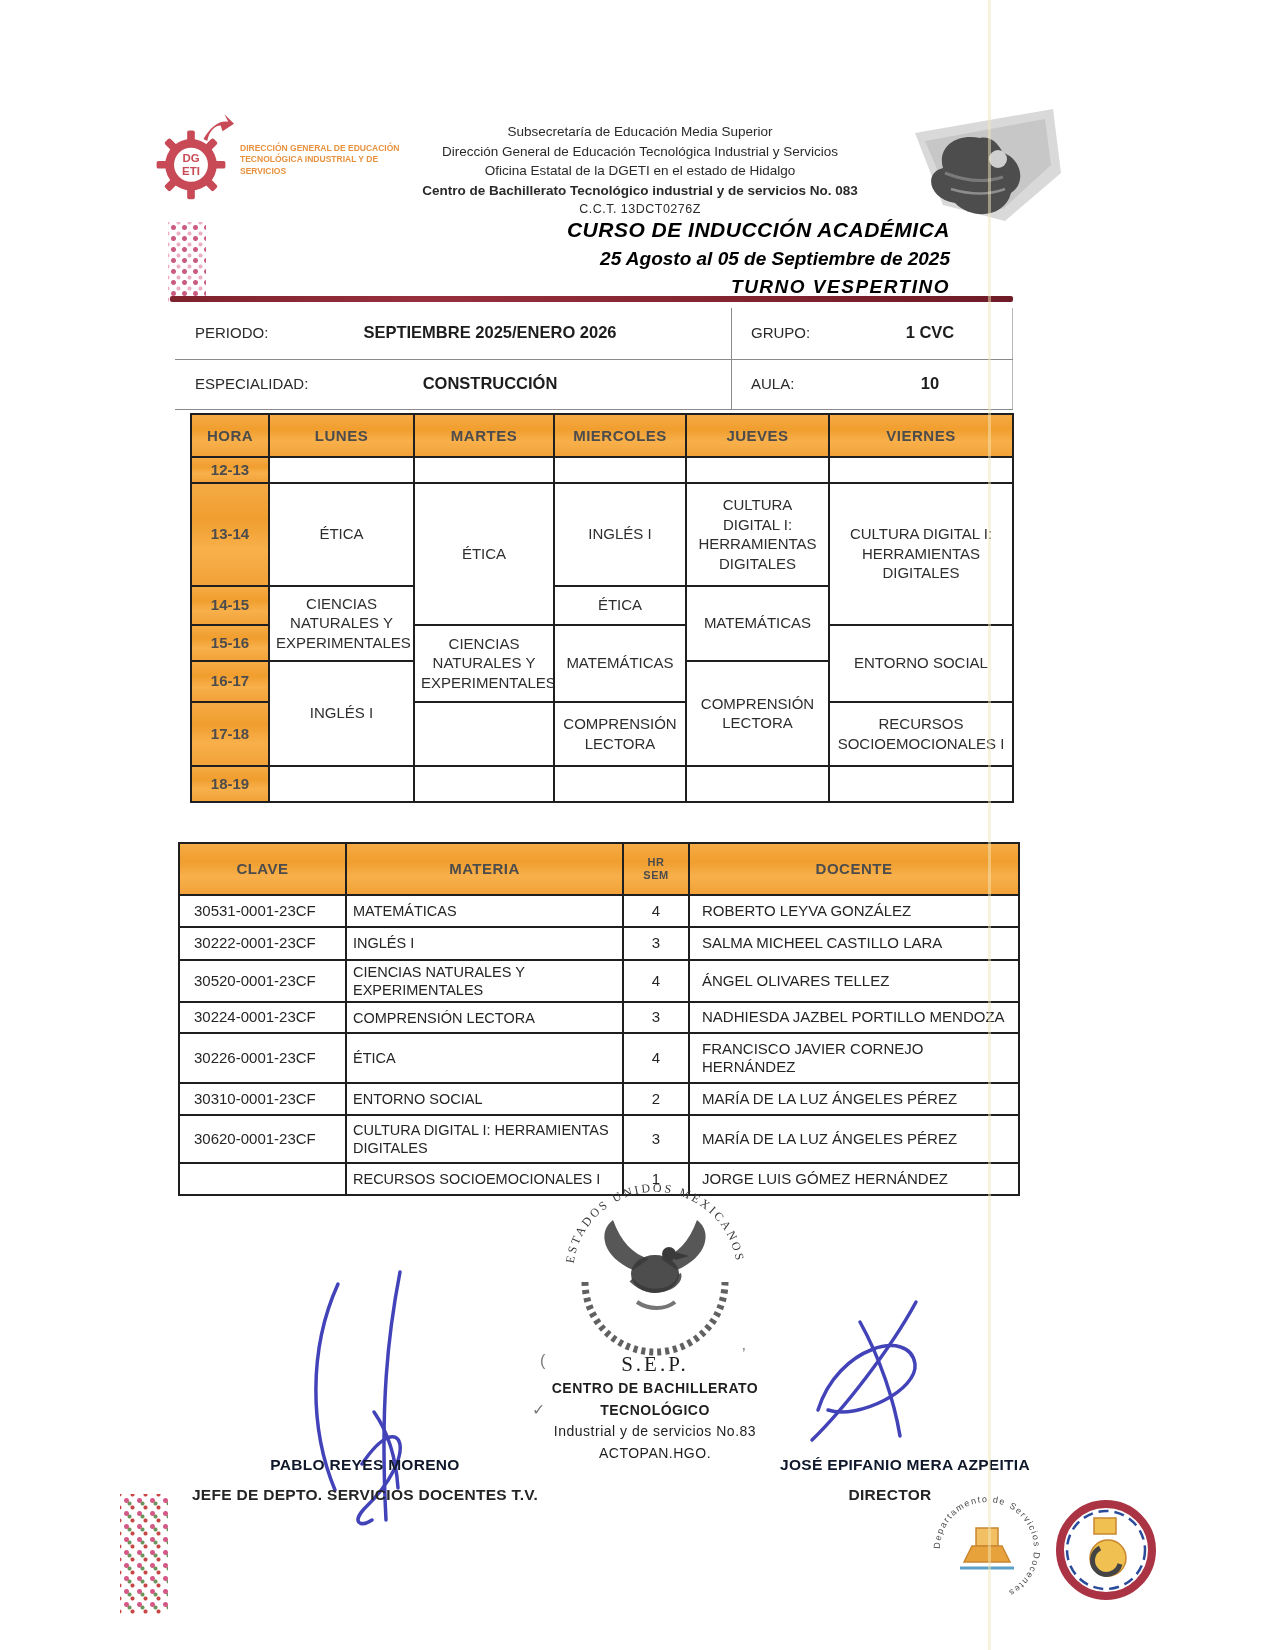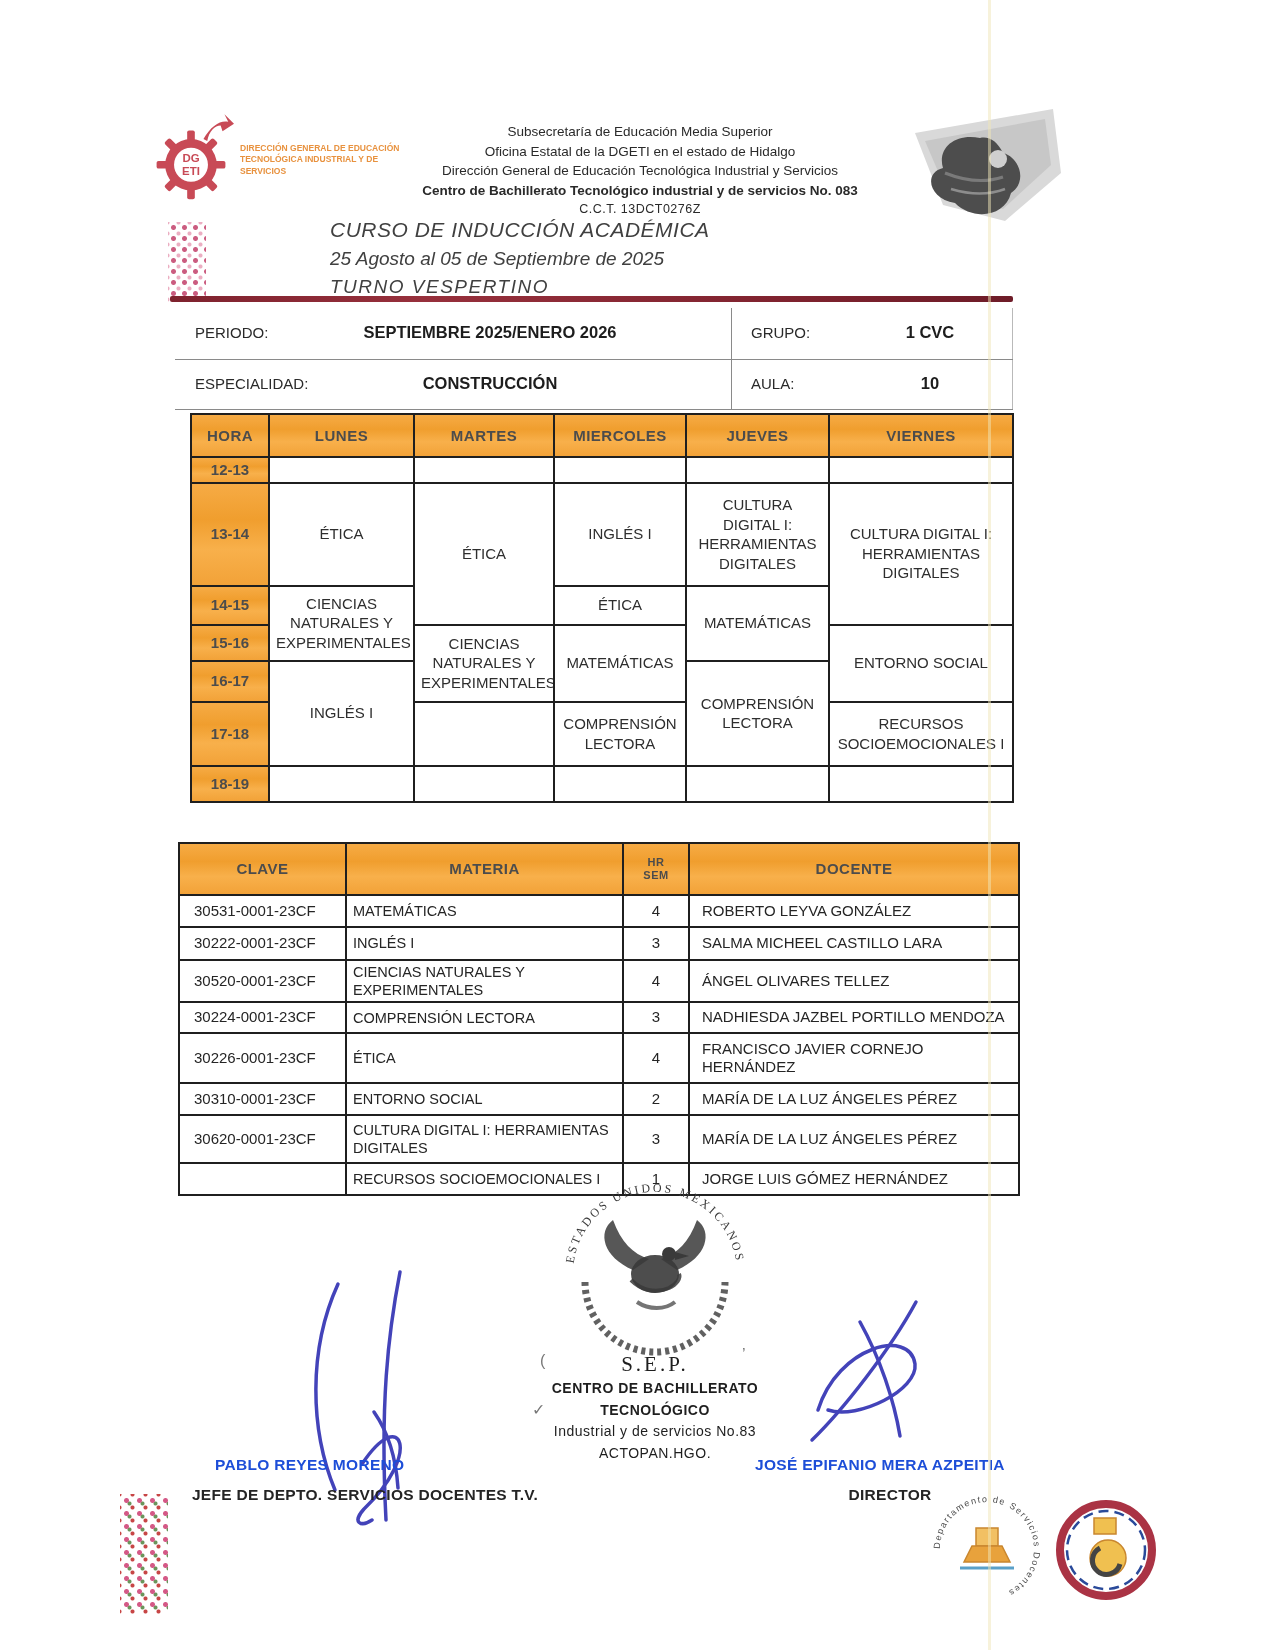--- a/index.html
+++ b/index.html
@@ -8,22 +8,22 @@
 
   
   .logo{position:absolute;left:148px;top:112px;display:flex;align-items:center;gap:6px;}
   .logo-text{width:160px;font-size:8.5px;line-height:1.3;color:#e8923f;font-weight:700;}
 
   
   .head-lines{position:absolute;left:330px;top:122px;width:620px;text-align:center;
               font-size:13.5px;line-height:1.45;color:#2a2a2a;}
   .head-lines div:nth-child(4){font-weight:700;}
   .head-lines div:nth-child(5){font-size:12.5px;letter-spacing:.5px;}
-  .doc-title{position:absolute;left:330px;width:620px;text-align:left;
-             font-weight:400;font-style:italic;color:#404040;}
+  .doc-title{position:absolute;left:330px;width:620px;text-align:right;
+             font-weight:700;font-style:italic;color:#000000;}
   .t1{top:218px;font-size:21px;letter-spacing:.5px;}
   .t2{top:248px;font-size:19px;}
   .t3{top:276px;font-size:19px;letter-spacing:1.5px;}
 
   
   .flag-art{position:absolute;left:885px;top:103px;}
 
   
   .floral{position:absolute;}
   .floral-top{left:168px;top:222px;width:38px;height:80px;
@@ -78,21 +78,21 @@
   
   .eagle{position:absolute;left:545px;top:1162px;}
   .seal-sep{position:absolute;left:505px;top:1352px;width:300px;text-align:center;
             font-family:"Liberation Serif",serif;font-size:21px;letter-spacing:3px;color:#1e1e1e;}
   .seal-lines{position:absolute;left:480px;top:1378px;width:350px;text-align:center;
               font-size:14px;line-height:1.55;color:#1e1e1e;letter-spacing:.5px;}
   .seal-lines div:nth-child(1),.seal-lines div:nth-child(2){font-weight:600;}
   .seal-mark{position:absolute;color:#777;font-size:16px;}
 
   
-  .sig-name{position:absolute;font-weight:700;font-size:15.5px;color:#1d4ed8;letter-spacing:.3px;}
+  .sig-name{position:absolute;font-weight:700;font-size:15.5px;color:#0f172a;text-align:center;letter-spacing:.3px;}
   .sig-title{position:absolute;font-weight:700;font-size:15.5px;color:#242424;text-align:center;letter-spacing:.3px;}
   .sig-svg{position:absolute;}
 
   
   .footer-text{position:absolute;left:175px;top:1538px;width:760px;
       font-family:"Liberation Mono",monospace;font-size:13px;line-height:1.8;color:#df7a2e;}
   .footer-text .email{font-weight:700;color:#c2215c;}
   .stamp{position:absolute;}
 
   .scan-line{position:absolute;left:988px;top:0;width:3px;height:1650px;background:#f0e6b8;opacity:.5;}
@@ -122,22 +122,22 @@
       <path d="M58,28 C66,14 76,8 84,10 L80,2 L90,12 L78,20 L76,14 C70,14 64,20 62,30 Z" fill="#c84a56"></path>
     </svg>
     <div class="logo-text">
       <div>DIRECCIÓN GENERAL DE EDUCACIÓN</div>
       <div>TECNOLÓGICA INDUSTRIAL Y DE SERVICIOS</div>
     </div>
   </div>
 
   <div class="head-lines" id="head-lines">
       <div>Subsecretaría de Educación Media Superior</div>
+      <div>Dirección General de Educación Tecnológica Industrial y Servicios</div>
       <div>Oficina Estatal de la DGETI en el estado de Hidalgo</div>
-      <div>Dirección General de Educación Tecnológica Industrial y Servicios</div>
       <div>Centro de Bachillerato Tecnológico industrial y de servicios No. 083</div>
       <div>C.C.T. 13DCT0276Z</div>
     </div>
 
   <div class="doc-title t1">CURSO DE INDUCCIÓN ACADÉMICA</div>
   <div class="doc-title t2">25 Agosto al 05 de Septiembre de 2025</div>
   <div class="doc-title t3">TURNO VESPERTINO</div>
 
   <svg class="flag-art" width="180" height="120" viewBox="0 0 180 120">
     <path d="M30,30 L168,6 L176,70 L120,118 L58,102 Z" fill="#d9d9d9"></path>

